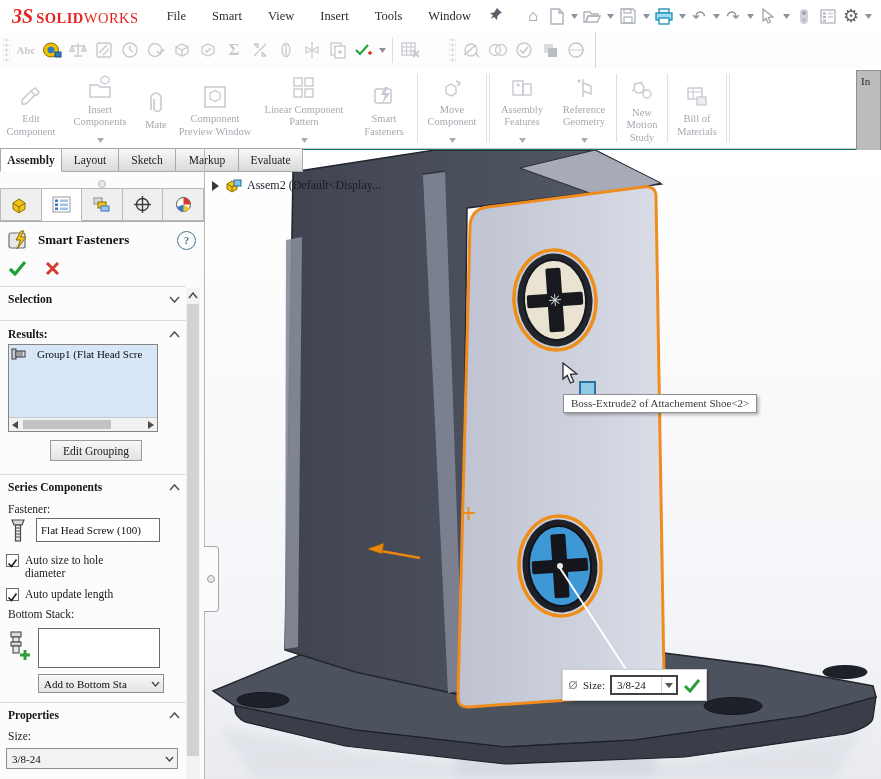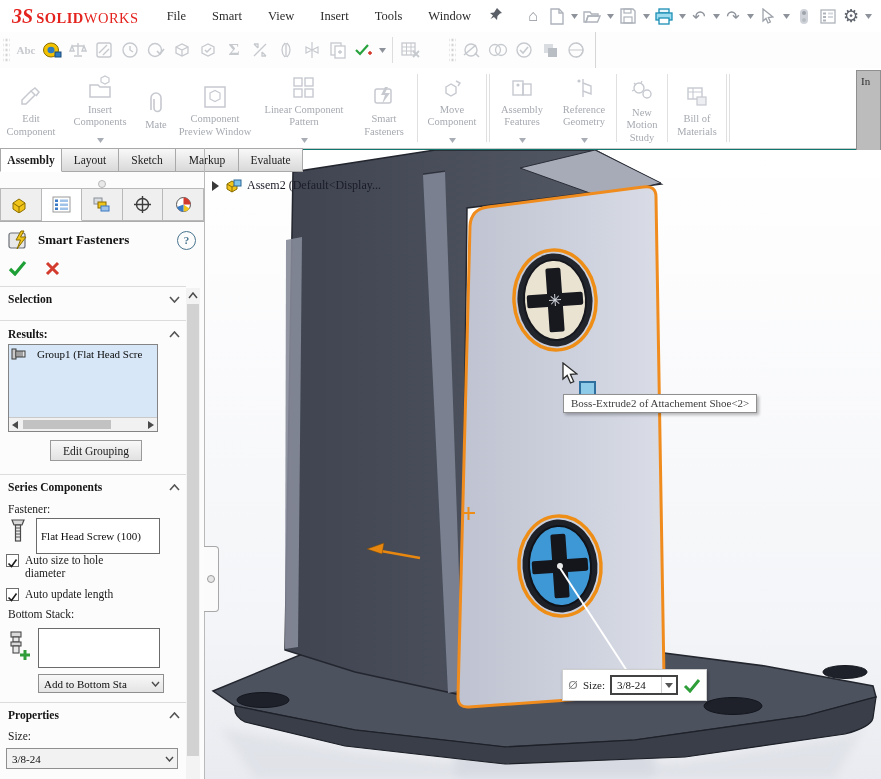--- a/index.html
+++ b/index.html
@@ -701,21 +701,21 @@
         </svg>
     </div>
 
     <div class="plabel" style="top:331px">Fastener:</div>
 
     <svg style="position:absolute;left:9px;top:347px" width="18" height="26" viewBox="0 0 18 26">
       <path d="M3 1h12l-2 5H5z" fill="#d9d9d9" stroke="#4a4a4a" stroke-width="1.2"></path>
       <rect x="6.5" y="6" width="5" height="16" fill="#e8e8e8" stroke="#4a4a4a" stroke-width="1.2"></rect>
       <path d="M6.5 9h5M6.5 12h5M6.5 15h5M6.5 18h5" stroke="#4a4a4a" stroke-width=".9"></path>
     </svg>
-    <div class="field" style="left:36px;top:346px;width:124px;height:36px;">Flat Head Screw (100)</div>
+    <div class="field" style="left:36px;top:346px;width:124px;height:24px;">Flat Head Screw (100)</div>
 
     <div class="cbrow" style="top:382px">
       <span class="cbox">
         <svg width="11" height="11" viewBox="0 0 11 11">
             <path d="M1.5 5.5l3 3 5-7" fill="none" stroke="#1e1e1e" stroke-width="1.6"></path>
           </svg>
       </span>
       <span class="cblabel" style="width:118px">Auto size to hole diameter</span>
     </div>
 

